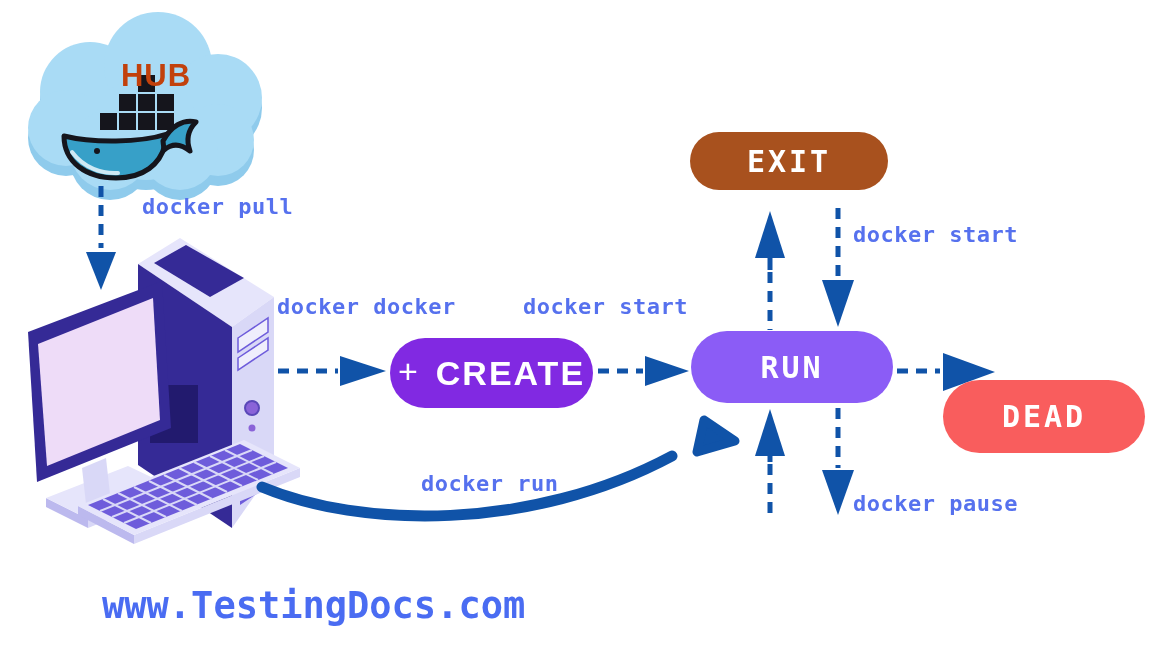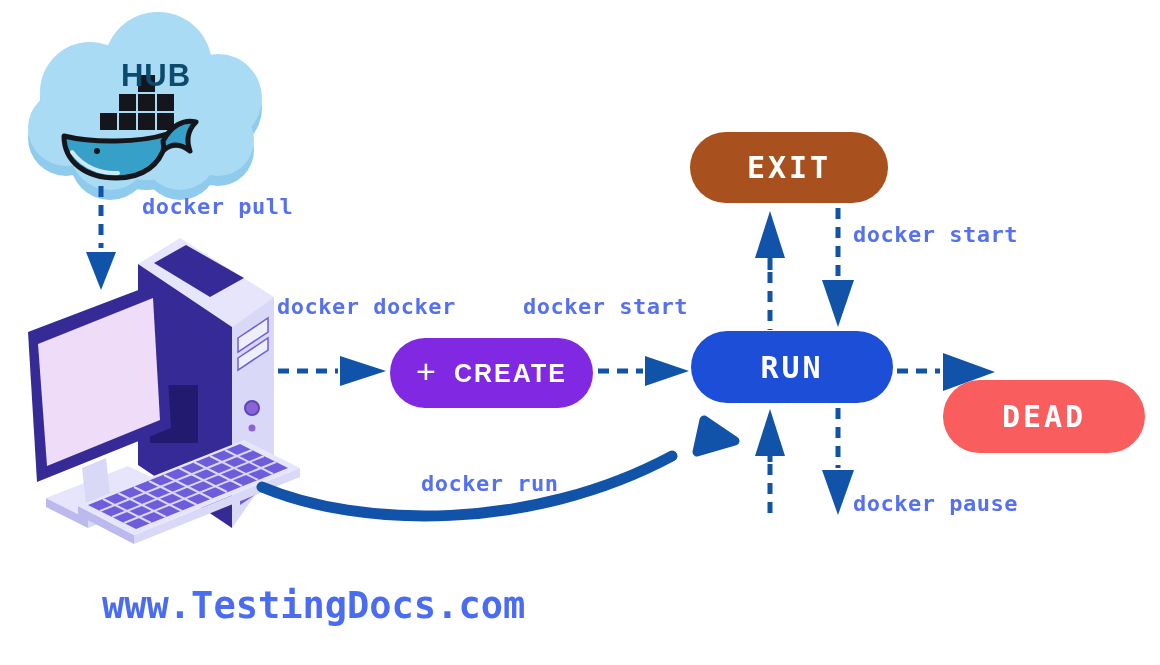--- a/index.html
+++ b/index.html
@@ -26,41 +26,41 @@
   .dash  { stroke: var(--color-arrow); stroke-width:5; stroke-dasharray:11 8; fill:none; }
   .solid { stroke: var(--color-arrow); stroke-width:5; fill:none; }
   .thick { stroke: var(--color-arrow); stroke-width:11; fill:none; stroke-linecap:round; }
   .ahead { fill: var(--color-arrow); }
   .ahead-chunky { fill: var(--color-arrow); stroke: var(--color-arrow); stroke-width:9; stroke-linejoin:round; }
 
   
   .hub-label {
     position:absolute; left:116px; top:58px; width:80px; text-align:center;
     font-family:"Liberation Sans", sans-serif; font-weight:bold;
-    font-size:31px; color:#0c4a6e; letter-spacing:1px;
+    font-size:31px; color:#c2410c; letter-spacing:1px;
   }
   .cmd {
     position:absolute; font-family:"DejaVu Sans Mono", monospace;
     font-weight:bold; font-size:22px; color: var(--color-command_label);
     white-space:nowrap; letter-spacing:0.5px;
   }
   .pill {
     position:absolute; border-radius:37px; display:flex;
     align-items:center; justify-content:center;
     color:#ffffff; font-family:"DejaVu Sans Mono", monospace;
     font-weight:bold; font-size:30px; letter-spacing:3px;
   }
   .pill .plus {
     font-family:"Liberation Sans", sans-serif; font-weight:400;
     font-size:34px; letter-spacing:0; margin-right:18px; line-height:1;
     position:relative; top:-2px;
   }
   .pill .create-word {
     font-family:"Liberation Sans", sans-serif; font-weight:700;
-    font-size:25px; letter-spacing:2px;
+    font-size:34px; letter-spacing:2px;
   }
   .footer-site {
     position:absolute; left:102px; top:584px;
     font-family:"DejaVu Sans Mono", monospace; font-weight:bold;
     font-size:37px; color: var(--color-footer_text); white-space:nowrap;
   }
 </style>
 </head>
 <body>
 
@@ -215,25 +215,25 @@
 
   <div class="cmd" style="left:853px; top:491px;">docker pause</div>
 
   <div class="cmd" style="left:373px; top:471px;margin-left:48px;">docker run</div>
 
   <div class="pill" style="left: 390px; top: 338px; width: 203px; height: 70px; background: rgb(129, 41, 226);">
     <span class="plus">+</span>
     <span class="create-word">CREATE</span>
   </div>
 
-  <div class="pill" style="left: 690px; top: 132px; width: 198px; height: 71px; background: rgb(168, 81, 30);">
+  <div class="pill" style="left: 690px; top: 132px; width: 198px; height: 58px; background: rgb(168, 81, 30);">
     <span>EXIT</span>
   </div>
 
-  <div class="pill" style="left: 691px; top: 331px; width: 202px; height: 72px; background: #1d4ed8;">
+  <div class="pill" style="left: 691px; top: 331px; width: 202px; height: 72px; background: #8b5cf6;">
     <span>RUN</span>
   </div>
 
   <div class="pill" style="left: 943px; top: 332px; width: 202px; height: 73px; background: rgb(249, 93, 93); margin-top: 48px;">
     <span>DEAD</span>
   </div>
 
 
   <div class="footer-site">www.TestingDocs.com</div>
 

